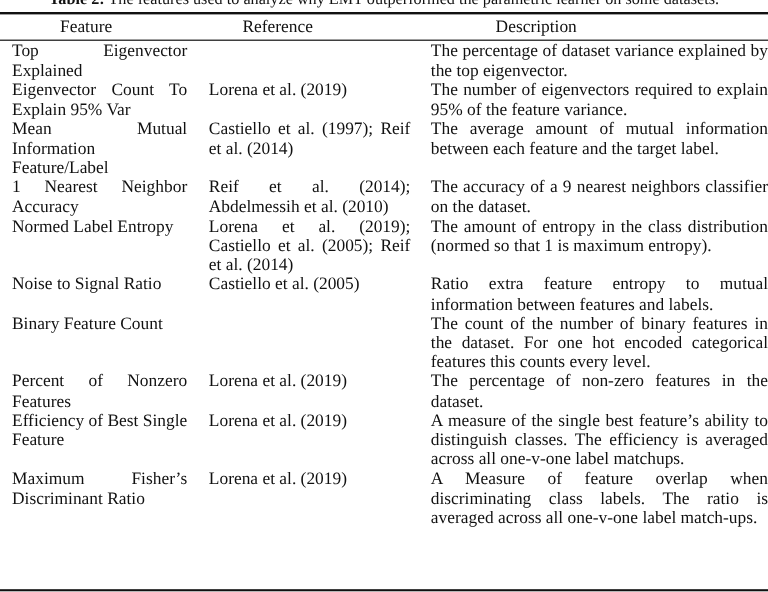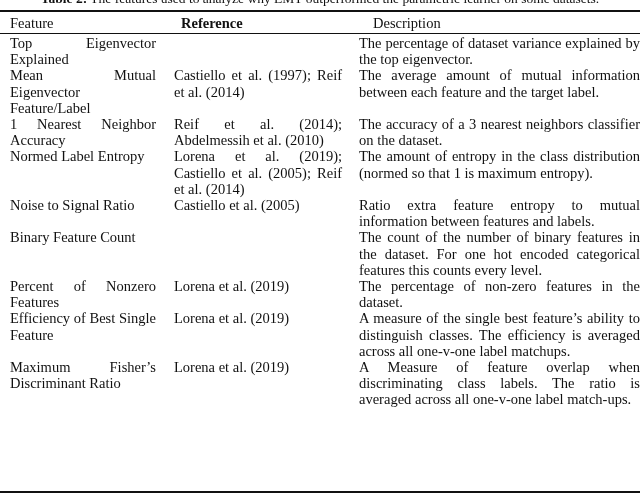--- a/index.html
+++ b/index.html
@@ -14,23 +14,23 @@
     }
     .caption b { font-weight: bold; }
     .rule { position: absolute; left: 0; width: 640px; background: #111; }
     .rule.top { top: 10px; height: 1.5px; }
     .rule.mid { top: 33px; height: 1px; }
     .rule.bot { top: 491px; height: 1.5px; }
     .header {
       position: absolute; top: 14px; left: 0; width: 640px; height: 18px;
       font-size: 14.5px; line-height: 18px;
     }
-    .header span { position: absolute; top: 0; }
+    .header span { position: absolute; top: 0; margin-left: 40px; }
     .c1 { left: 10px; width: 146px; }
-    .c2 { left: 181px; width: 168px; font-weight: bold; }
+    .c2 { left: 162px; width: 168px; }
     .c3 { left: 373px; width: 272px; }
     table.body {
       position: absolute; top: 35px; left: 0; width: 640px;
       border-collapse: collapse; table-layout: fixed;
       font-size: 14.5px; line-height: 16.2px;
     }
     table.body td { vertical-align: top; padding: 0; }
     table.body td.f { padding-left: 10px; width: 146px; text-align: justify; text-align-last: left; }
     table.body td.r { padding-left: 18px; width: 168px; text-align: justify; text-align-last: left; }
     table.body td.d { padding-left: 17px; width: 272px; padding-right: 0; text-align: justify; text-align-last: left; }
@@ -55,28 +55,33 @@
       <col class="cr">
       <col class="cd">
     </colgroup>
   <tbody id="tbody">
       <tr>
         <td class="f">Top Eigenvector Explained</td>
         <td class="r"></td>
         <td class="d">The percentage of dataset variance explained by the top eigenvector.</td>
       </tr>
       <tr>
-        <td class="f">Mean Mutual Eigenvector Feature/Label</td>
+        <td class="f">Eigenvector Count To Explain 95% Var</td>
+        <td class="r">Lorena et al. (2019)</td>
+        <td class="d">The number of eigenvectors required to explain 95% of the feature variance.</td>
+      </tr>
+      <tr>
+        <td class="f">Mean Mutual Information Feature/Label</td>
         <td class="r">Castiello et al. (1997); Reif et al. (2014)</td>
         <td class="d">The average amount of mutual information between each feature and the target label.</td>
       </tr>
       <tr>
         <td class="f">1 Nearest Neighbor Accuracy</td>
         <td class="r">Reif et al. (2014); Abdelmessih et al. (2010)</td>
-        <td class="d">The accuracy of a 3 nearest neighbors classifier on the dataset.</td>
+        <td class="d">The accuracy of a 9 nearest neighbors classifier on the dataset.</td>
       </tr>
       <tr>
         <td class="f">Normed Label Entropy</td>
         <td class="r">Lorena et al. (2019); Castiello et al. (2005); Reif et al. (2014)</td>
         <td class="d">The amount of entropy in the class distribution (normed so that 1 is maximum entropy).</td>
       </tr>
       <tr>
         <td class="f">Noise to Signal Ratio</td>
         <td class="r">Castiello et al. (2005)</td>
         <td class="d">Ratio extra feature entropy to mutual information between features and labels.</td>

